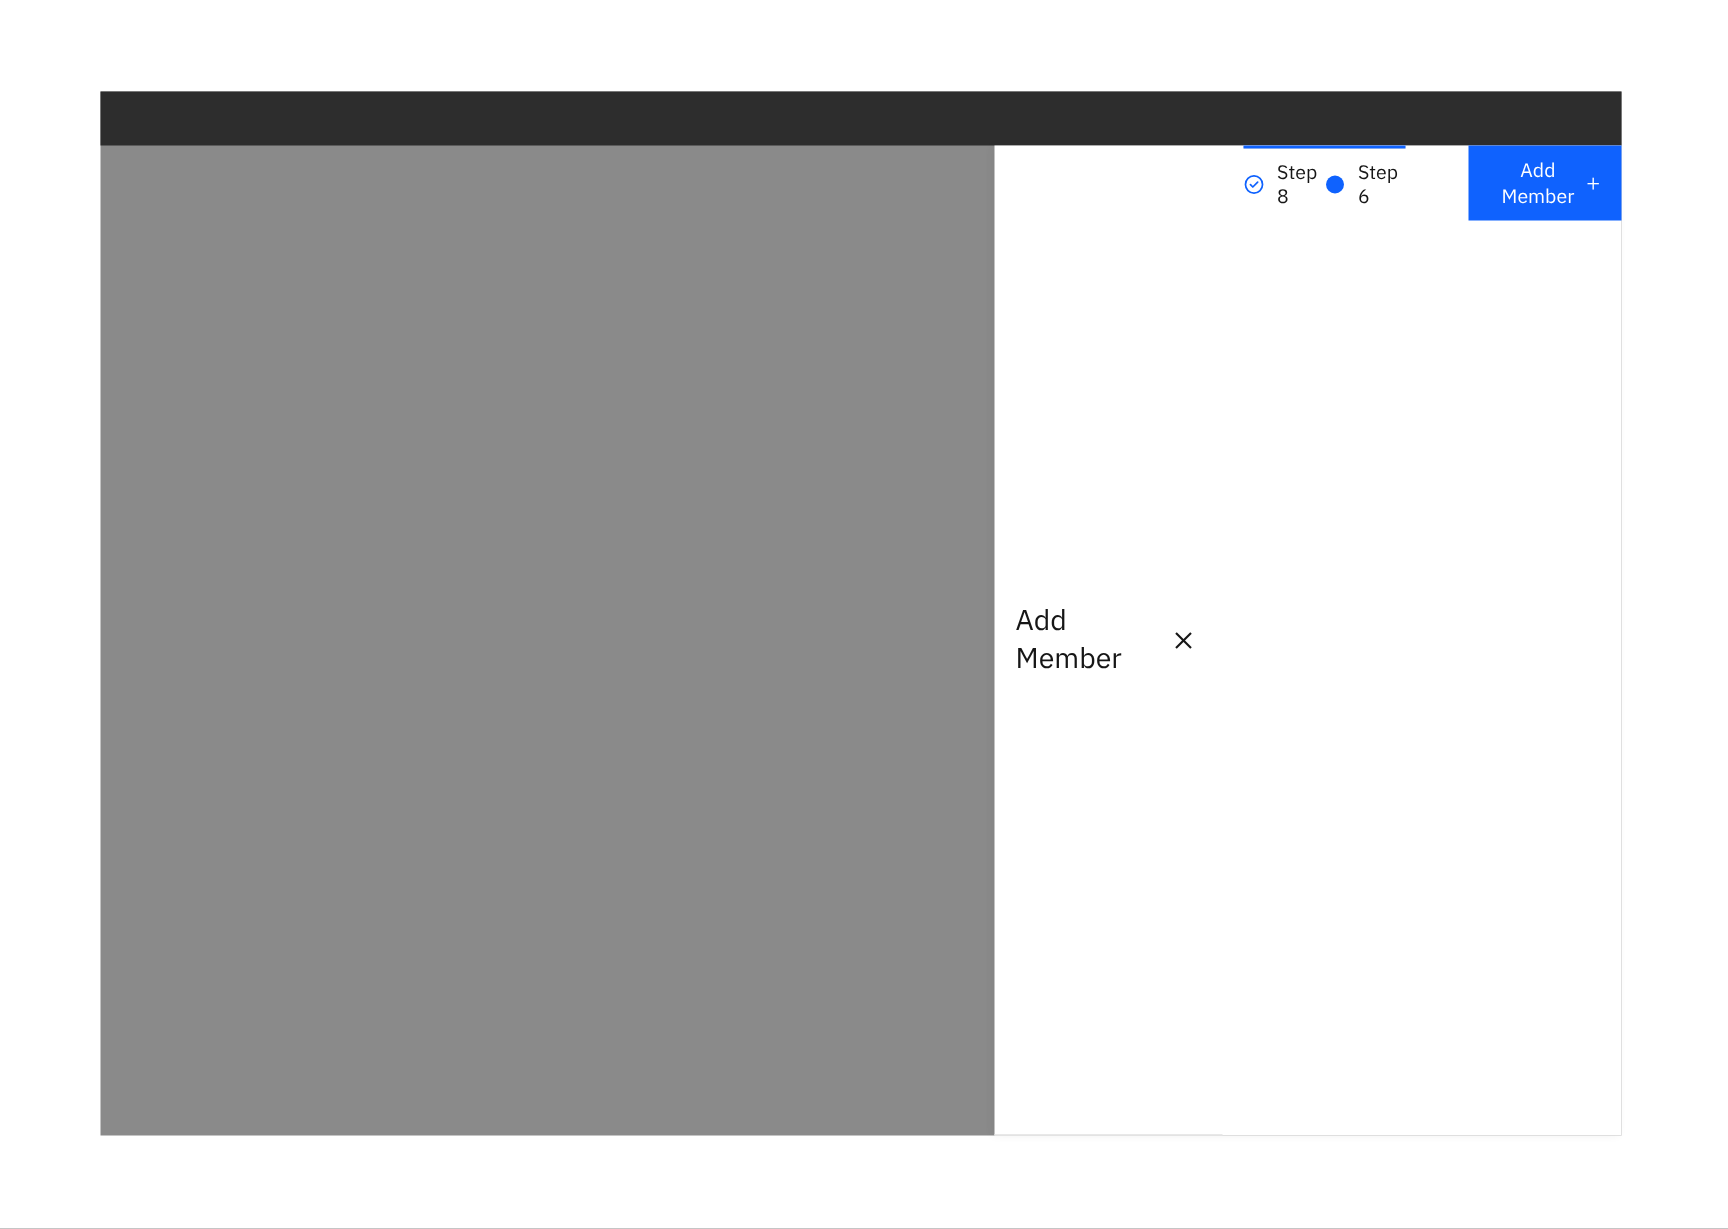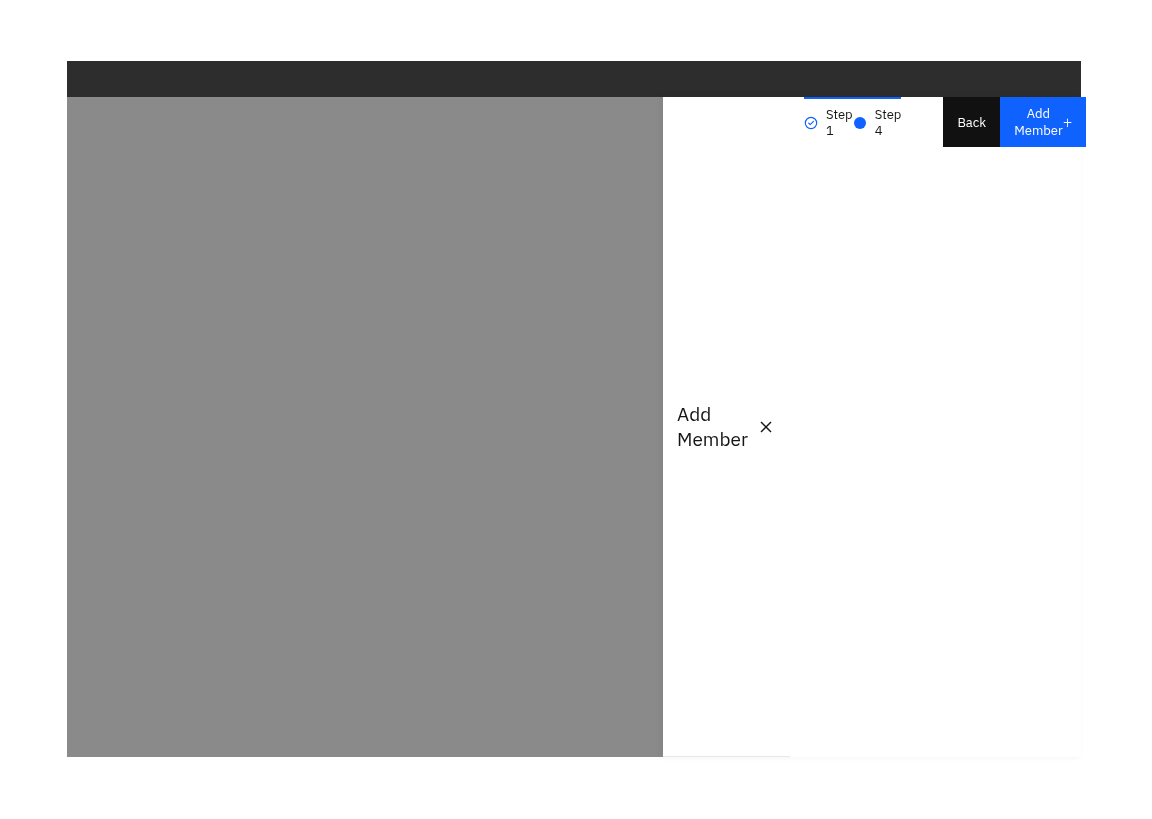--- a/index.html
+++ b/index.html
@@ -181,38 +181,35 @@
         <div class="progress-line-fill"></div>
       </div>
       <div class="progress-steps">
         <div class="progress-step">
           <span class="step-icon-wrap">
             <svg class="step-icon-complete" viewBox="0 0 16 16" fill="none">
               <circle cx="8" cy="8" r="6.5" stroke="#0f62fe" stroke-width="1.3"></circle>
               <path d="M5.3 8.1 L7.1 9.9 L10.8 6.2" stroke="#0f62fe" stroke-width="1.3" stroke-linecap="round" stroke-linejoin="round"></path>
             </svg>
           </span>
-          <span class="step-label">Step 1</span>
+          <span class="step-label">Step 8</span>
         </div>
         <div class="progress-step">
           <span class="step-icon-wrap">
             <span class="step-icon-current"></span>
           </span>
-          <span class="step-label">Step 4</span>
+          <span class="step-label">Step 6</span>
         </div>
       </div>
     </div>
 
     <div class="tearsheet-body">
       <div class="placeholder-panel"></div>
     </div>
 
     <footer class="tearsheet-footer">
-      <button class="footer-btn footer-btn-secondary">
-        <span>Back</span>
-      </button>
       <button class="footer-btn footer-btn-primary">
         <span>Add Member</span>
         <span class="plus-icon">+</span>
       </button>
     </footer>
   </aside>
 </div>
 
 </body></html>

